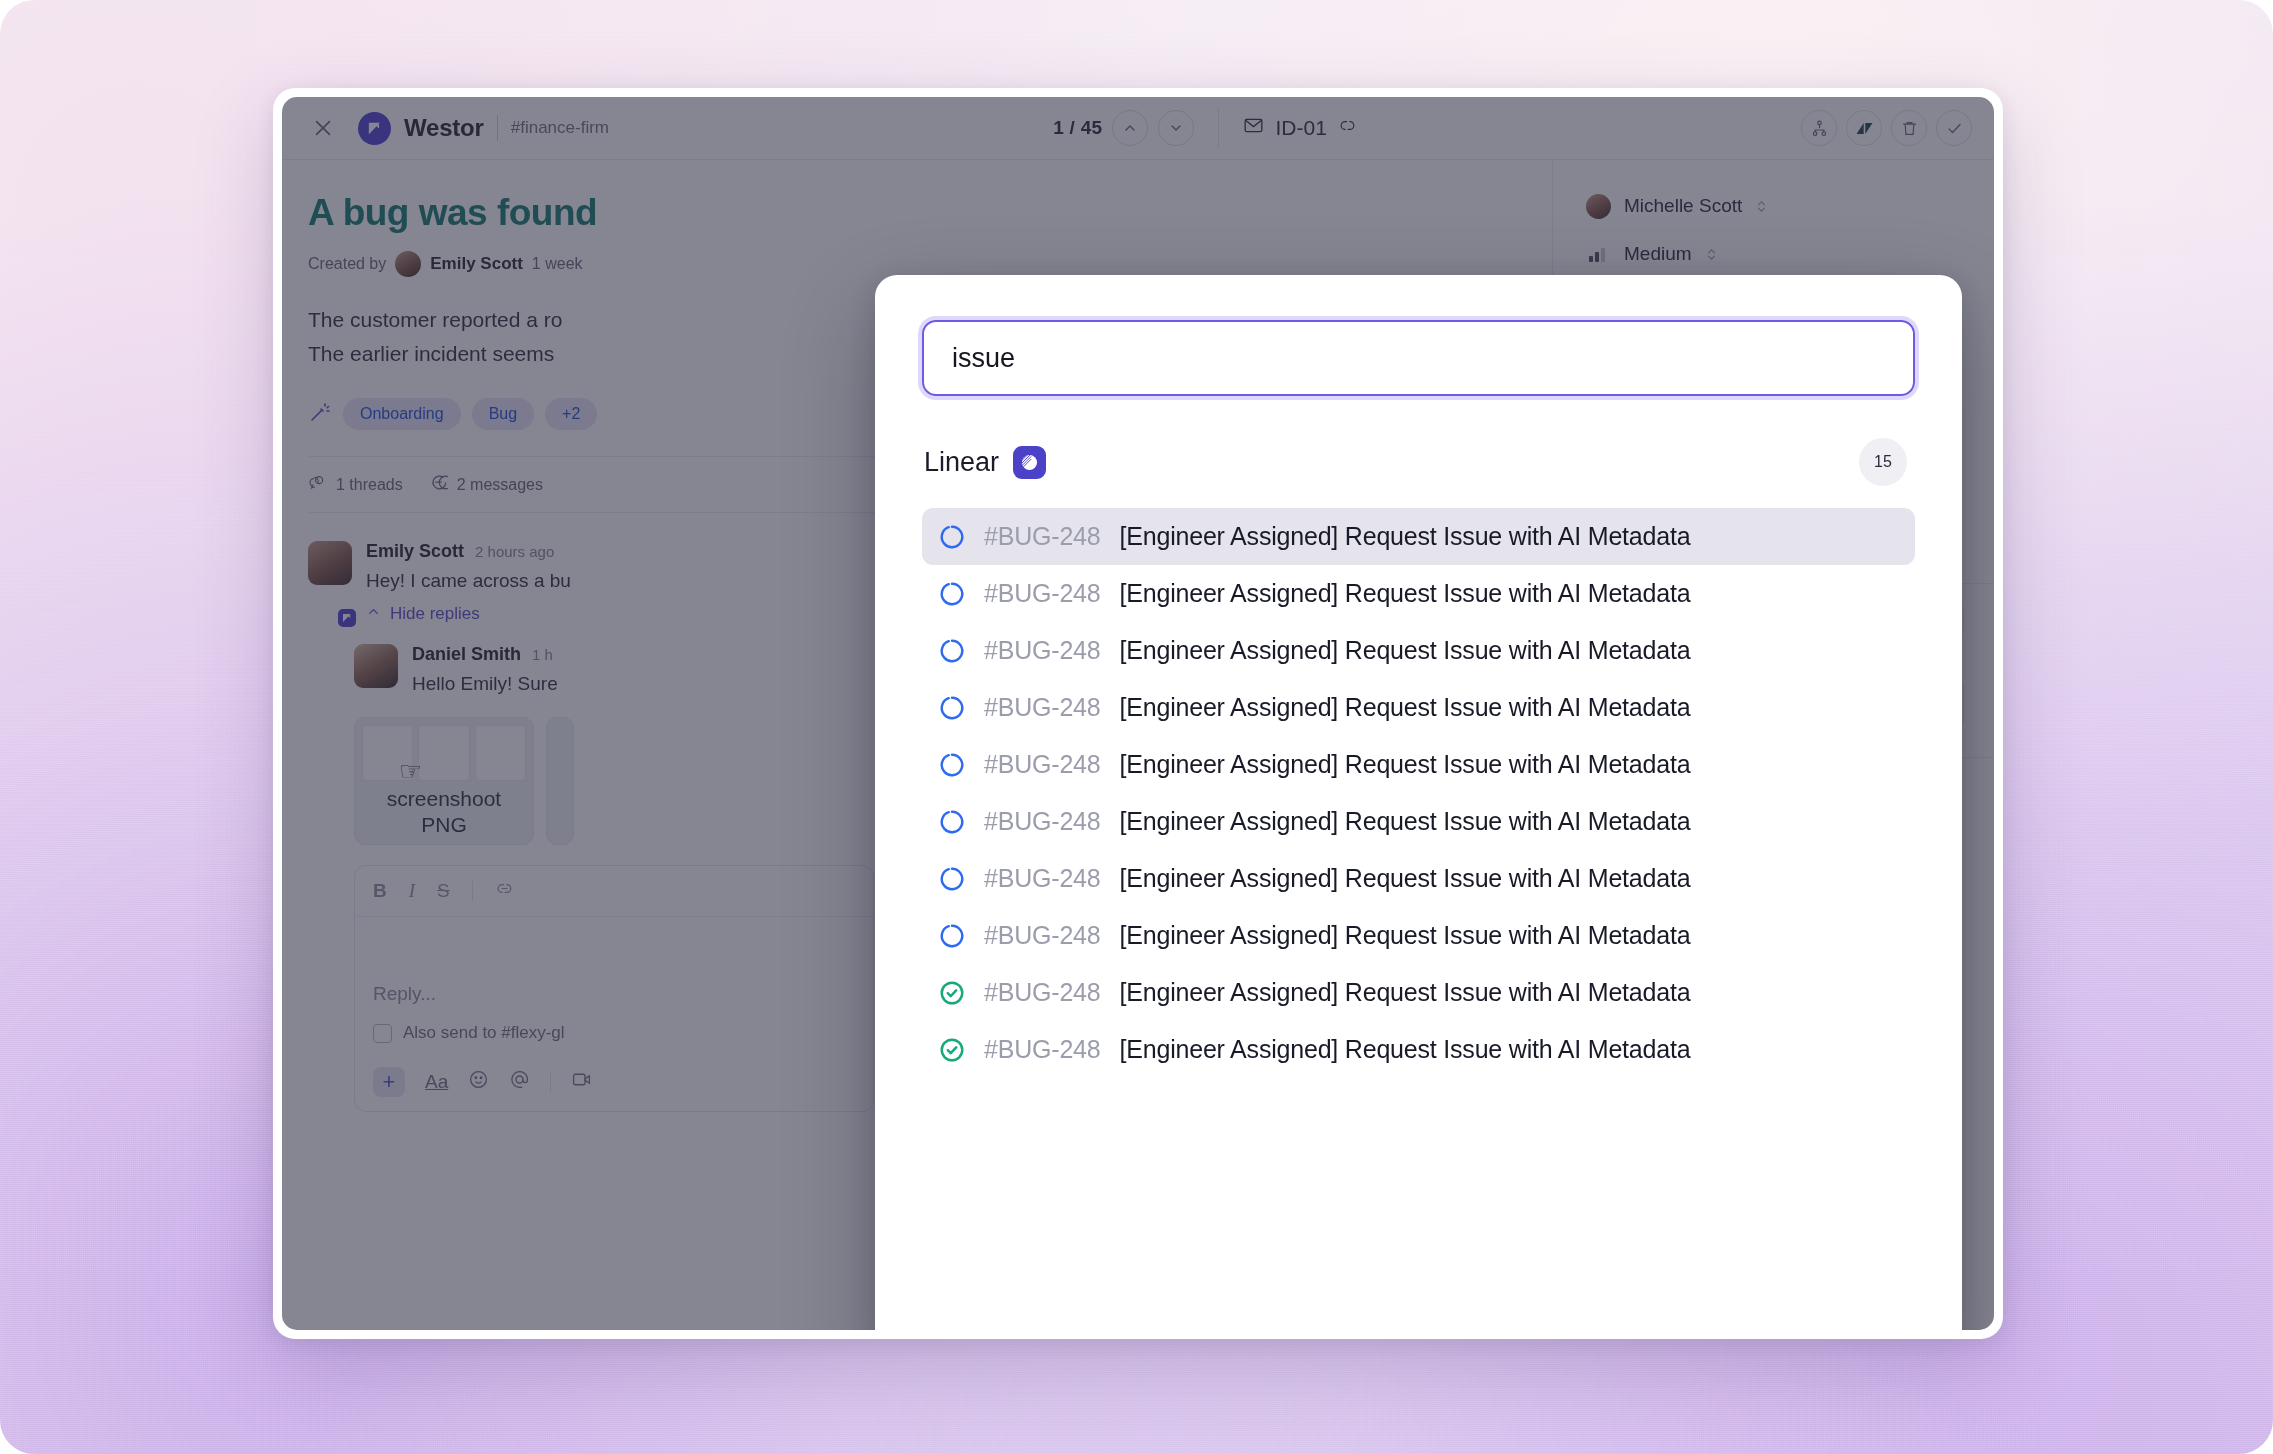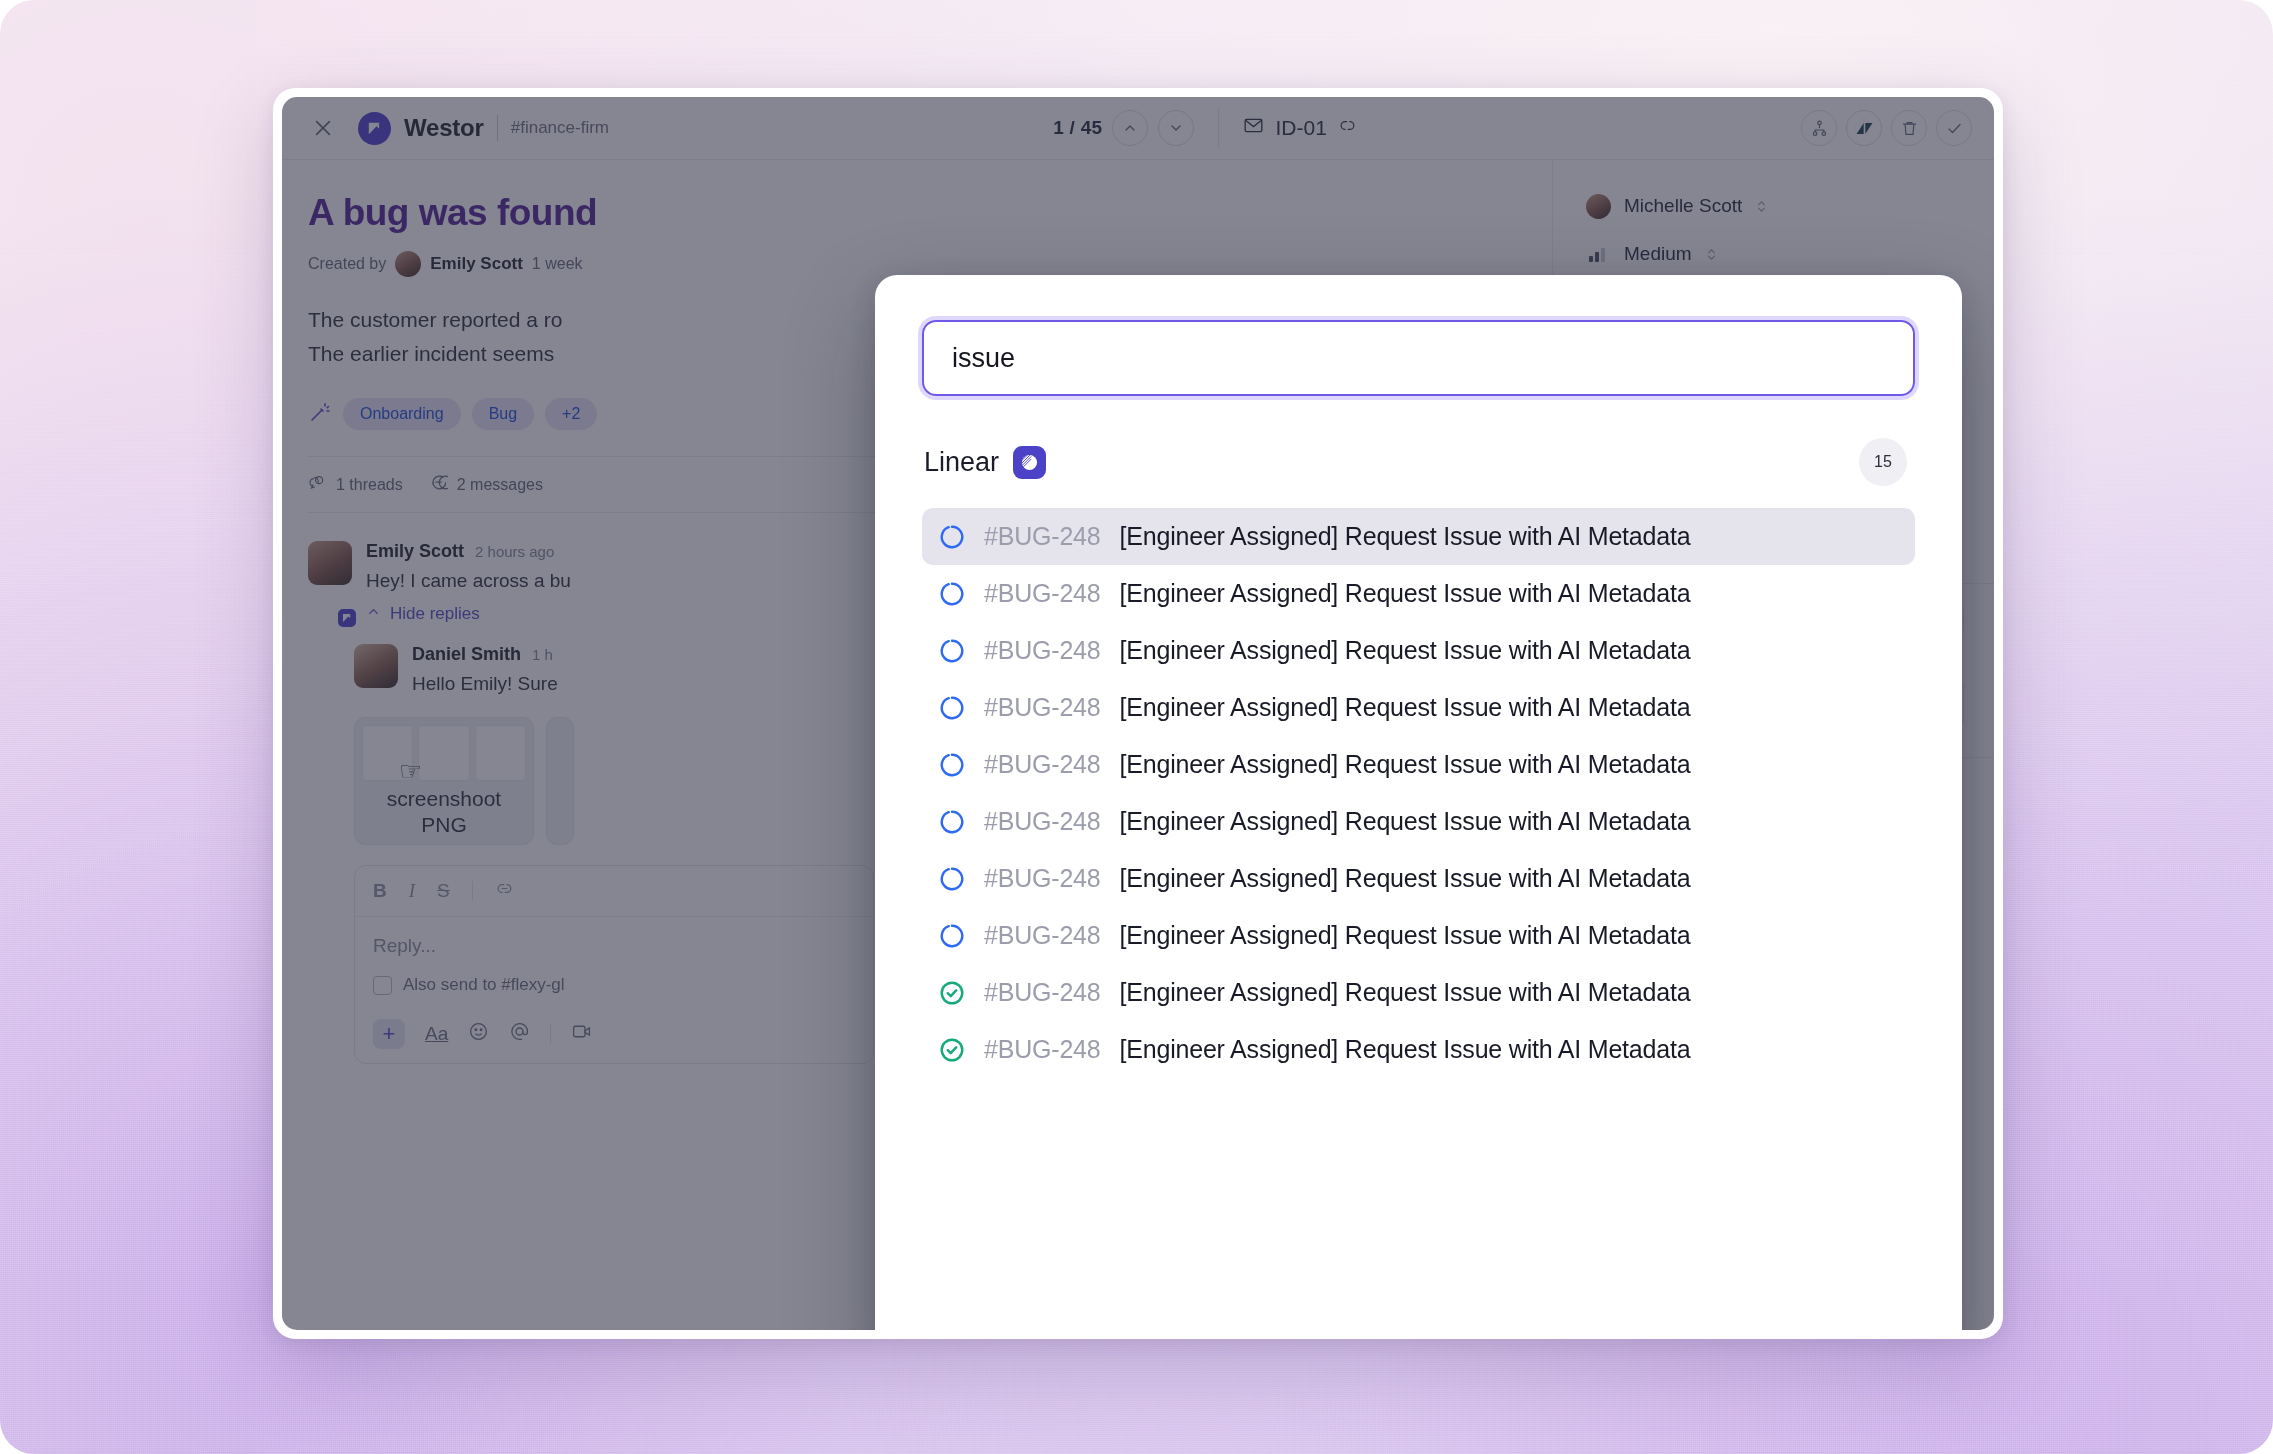--- a/index.html
+++ b/index.html
@@ -114,21 +114,21 @@
   .id-group { display: flex; align-items: center; gap: 11px; color: #2a2c3e; font-size: 21px; }
   .topbar-right { margin-left: auto; display: flex; align-items: center; gap: 9px; }
 
   
   .body-split { display: flex; height: calc(100% - 63px); }
   .col-main { flex: 1 1 auto; min-width: 0; position: relative; padding: 0 0 0 26px; }
   .col-side { width: 442px; flex: none; border-left: 1px solid #ebe9f1; position: relative; }
 
   
   .issue-title {
-    font-size: 37px; font-weight: 700; color: #4c1d95;
+    font-size: 37px; font-weight: 700; color: #0f766e;
     letter-spacing: -.5px; padding-top: 32px; white-space: nowrap;
   }
   .created-row {
     display: flex; align-items: center; gap: 9px;
     margin-top: 17px; font-size: 16px; color: #65677a; white-space: nowrap;
   }
   .created-row .nm { color: #222434; font-weight: 700; font-size: 17px; }
   .avatar {
     width: 26px; height: 26px; border-radius: 50%;
     background: linear-gradient(150deg, #c49a86 0%, #7d5245 55%, #3b2a27 100%);
@@ -196,21 +196,21 @@
   .composer {
     margin-top: 20px; margin-left: 46px; width: 520px;
     border: 1px solid #e4e2ec; border-radius: 12px; overflow: hidden; background: #fff;
   }
   .composer-toolbar {
     display: flex; align-items: center; gap: 22px;
     padding: 13px 18px; border-bottom: 1px solid #eeecf3; color: #8e90a4; font-size: 19px;
   }
   .tb-div { width: 1px; height: 20px; background: #e2e0ea; }
   .composer-body { padding: 18px 18px 14px; }
-  .composer-placeholder { font-size: 19px; color: #8a8c9e; }
+  .composer-placeholder { font-size: 19px; color: #8a8c9e; margin-top: 48px; }
   .composer-check {
     display: flex; align-items: center; gap: 11px; margin-top: 18px;
     font-size: 17px; color: #6b6d80;
   }
   .cbox { width: 19px; height: 19px; border: 1.6px solid #b9b7c6; border-radius: 4px; flex: none; }
   .composer-actions {
     display: flex; align-items: center; gap: 20px;
     padding: 10px 18px 14px; color: #6d6f83; font-size: 19px;
   }
   .plus-btn {

